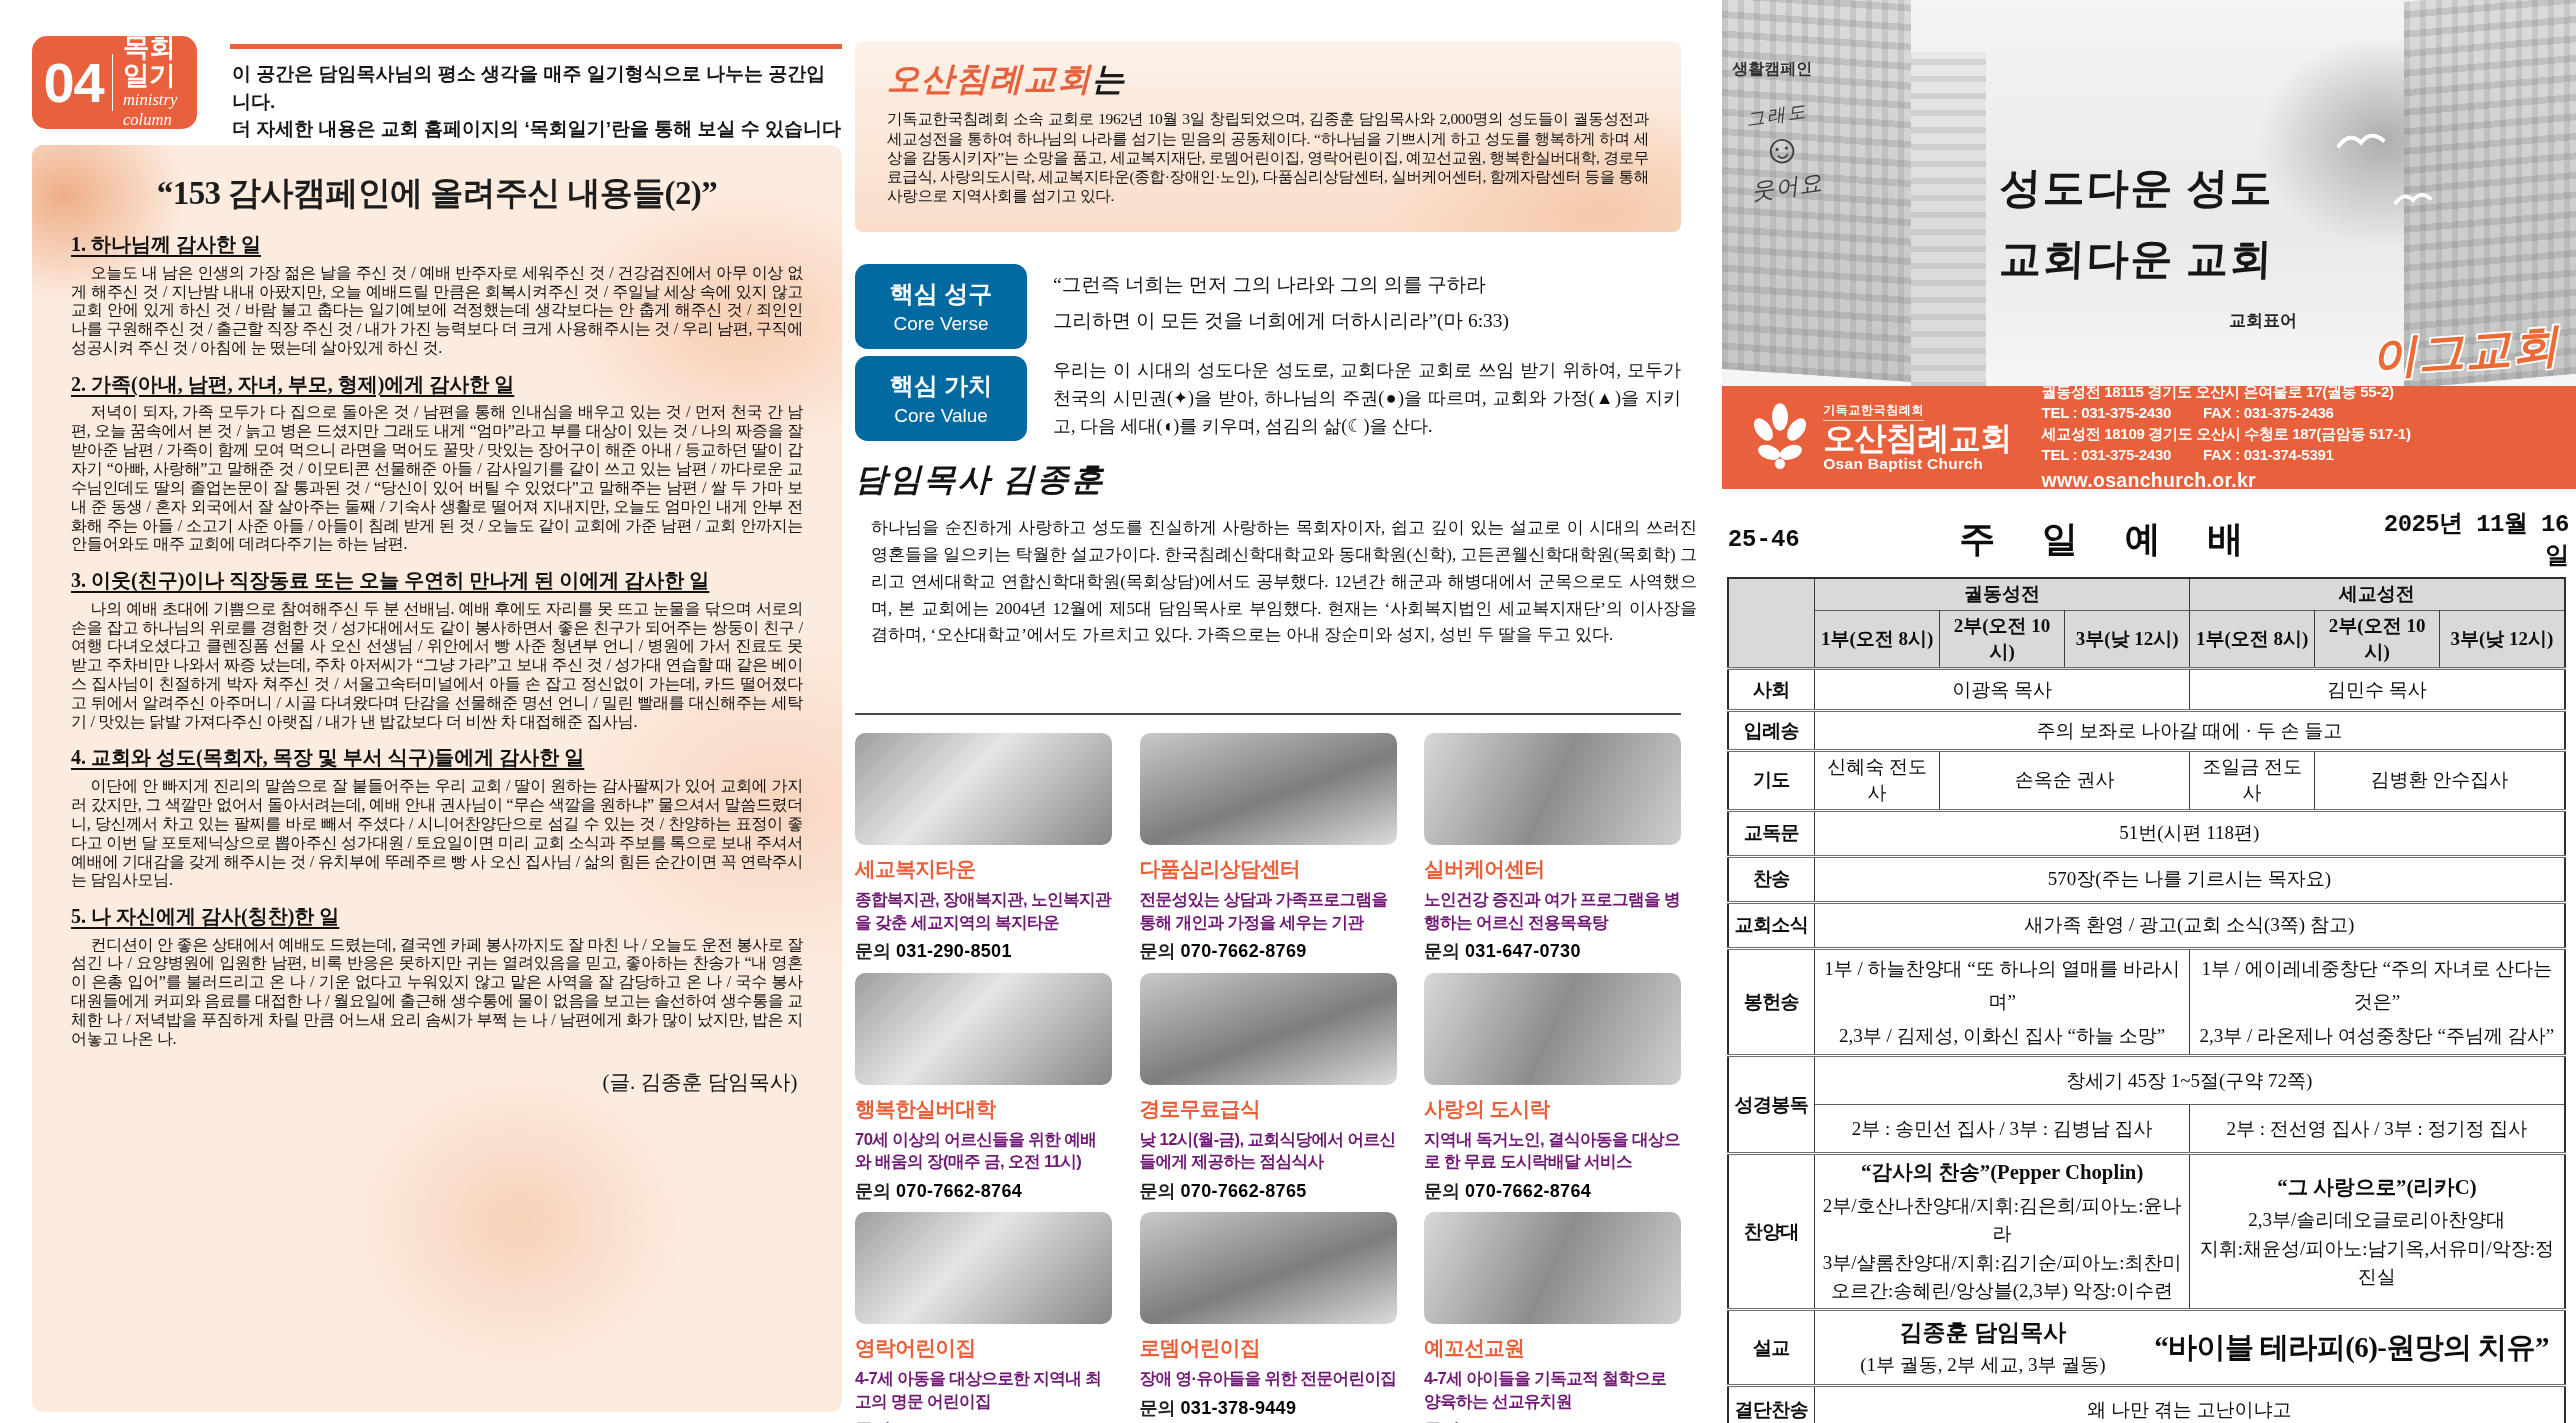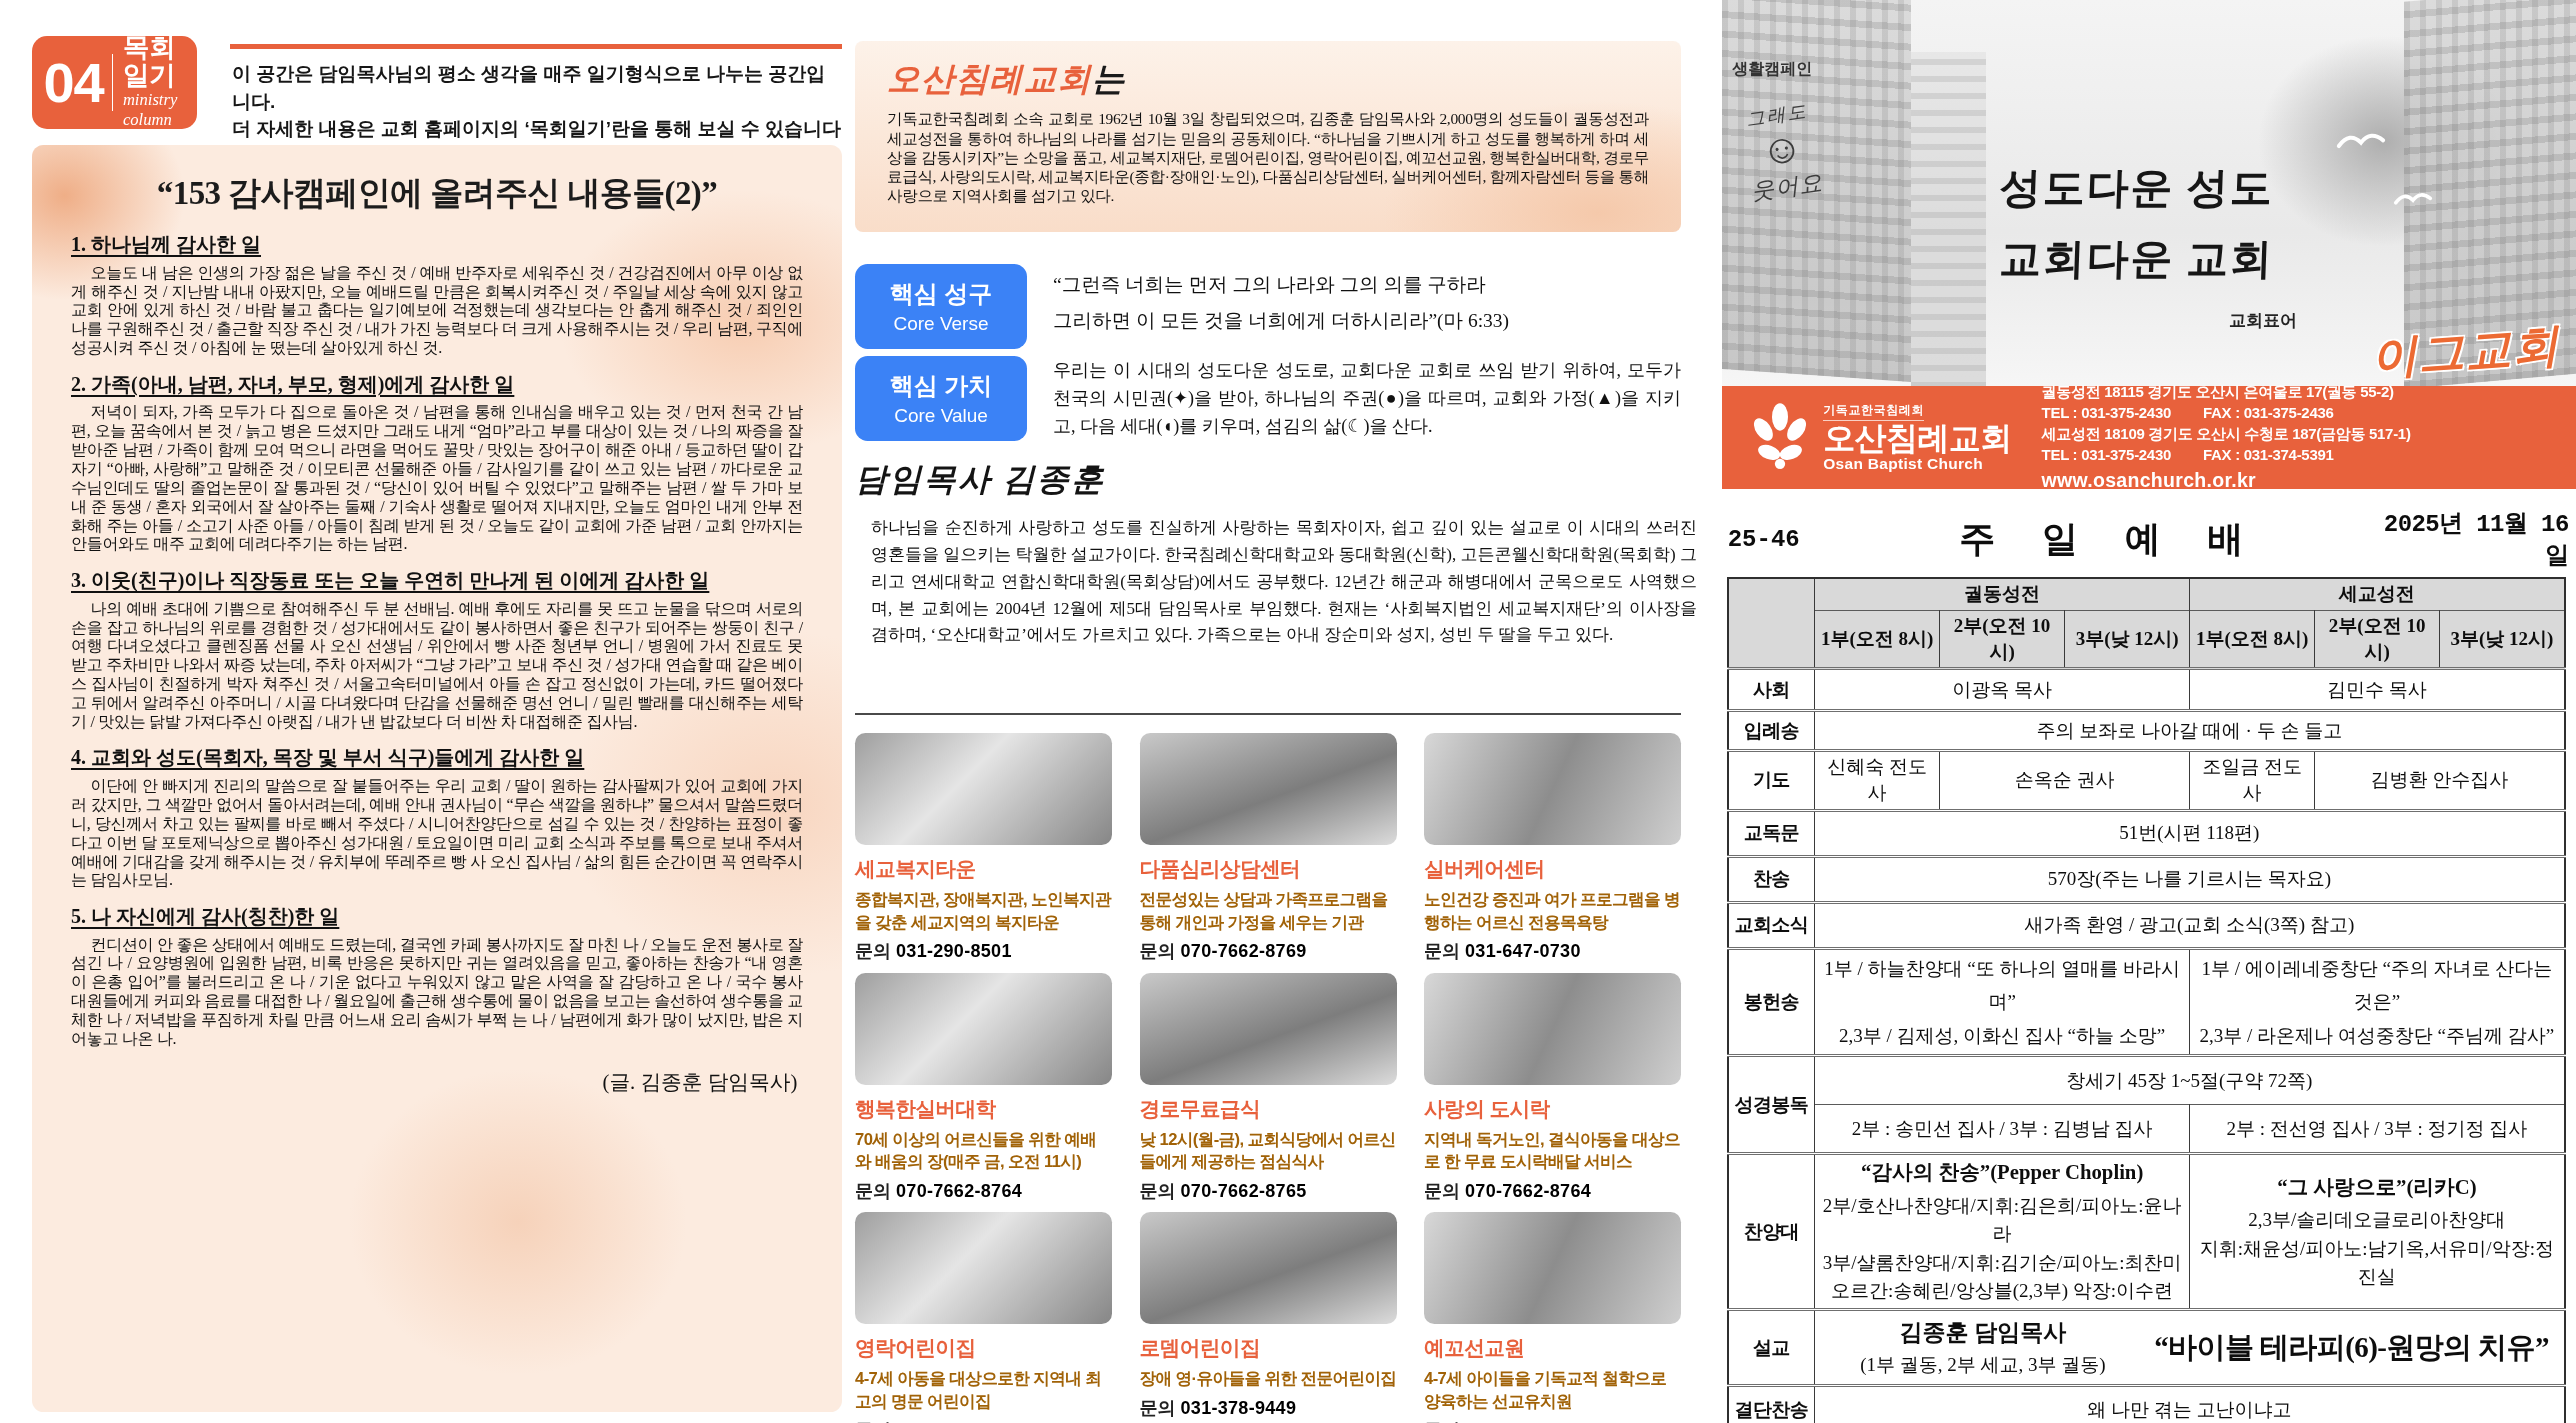--- a/index.html
+++ b/index.html
@@ -39,40 +39,40 @@
     padding:16px 32px;
     background:
       radial-gradient(287px 149px at 90% 90%, #f5c9ab 0%, rgba(245,201,171,0) 75%),
       linear-gradient(180deg,#fdf2e9 0%, #f9ddc9 100%); }
   .intro-title { font-family:"Liberation Serif", serif; font-weight:bold; font-style:italic;
                  font-size:33px; color:#e8613c; letter-spacing:1.1px; }
   .intro-title .suffix { color:#1a1a1a; }
   .intro-body { margin-top:6.9px; font-family:"Liberation Serif", serif; font-size:15.5px; line-height:1.24;
                 color:#111; text-align:justify; letter-spacing:-0.3px; }
   .core-row { position:absolute; left:0; width:826px; display:flex; align-items:flex-start; }
-  .core-badge { flex:0 0 172px; height:85px; background:#3b82f6; border-radius:12.6px; color:#fff;
+  .core-badge { flex:0 0 172px; height:85px; background:#0369a1; border-radius:12.6px; color:#fff;
                 display:flex; flex-direction:column; align-items:center; justify-content:center; }
   .cb-ko { font-size:24px; font-weight:bold; }
   .cb-en { font-size:19px; margin-top:2.3px; }
   .core-text { margin-left:26px; font-family:"Liberation Serif", serif; color:#111; }
   .verse-text { font-size:19.5px; line-height:1.85; padding-top:3.4px; }
   .value-text { font-size:18px; line-height:1.55; text-align:justify; padding-top:1.1px; }
   .pastor-head { position:absolute; left:0; top:435px; font-family:"Liberation Serif", serif;
                  font-style:italic; font-weight:bold; font-size:32px; color:#141414; letter-spacing:2.3px; }
   .bio { position:absolute; left:16px; top:492px; width:826px; font-family:"Liberation Serif", serif;
          font-size:17px; line-height:1.58; color:#111; text-align:justify; }
   .mid-divider { position:absolute; left:0; top:690px; width:826px; height:1.7px; background:#4a4a4a; }
   .grid { position:absolute; left:0; top:710px; width:826px; display:grid;
           grid-template-columns:repeat(3, 257px); column-gap:27.5px; row-gap:9.2px; }
   .photo { height:112px; border-radius:10.3px;
            background:linear-gradient(135deg,#9e9e9e 0%, #e5e5e5 42%, #868686 100%); }
   .card:nth-child(3n+2) .photo { background:linear-gradient(160deg,#c9c9c9 0%, #7d7d7d 55%, #dcdcdc 100%); }
   .card:nth-child(3n) .photo { background:linear-gradient(115deg,#d8d8d8 0%, #8d8d8d 50%, #cfcfcf 100%); }
   .card-name { margin-top:10.3px; font-size:20.7px; font-weight:bold; color:#e8613c; letter-spacing:-0.6px; }
-  .card-desc { margin-top:5.7px; font-size:16.6px; font-weight:600; line-height:1.38; color:#a16207; letter-spacing:-0.6px; }
+  .card-desc { margin-top:5.7px; font-size:16.6px; font-weight:600; line-height:1.38; color:#701a75; letter-spacing:-0.6px; }
   .card-phone { margin-top:4.6px; font-size:18px; color:#222; }
   .card-phone .ask { font-weight:600; }
   .card-phone .num { font-weight:bold; color:#000; letter-spacing:0.3px; }
 
   
   #right { position:absolute; left:1722px; top:0; width:854px; height:1424px; }
   .hero { position:absolute; left:0; top:0; width:854px; height:387px; overflow:hidden;
           background:linear-gradient(180deg,#f4f4f4 0%, #e9e9e9 60%, #f6f6f6 100%); }
   .sketch { position:absolute; top:0; height:387px; opacity:.8;
     background:

